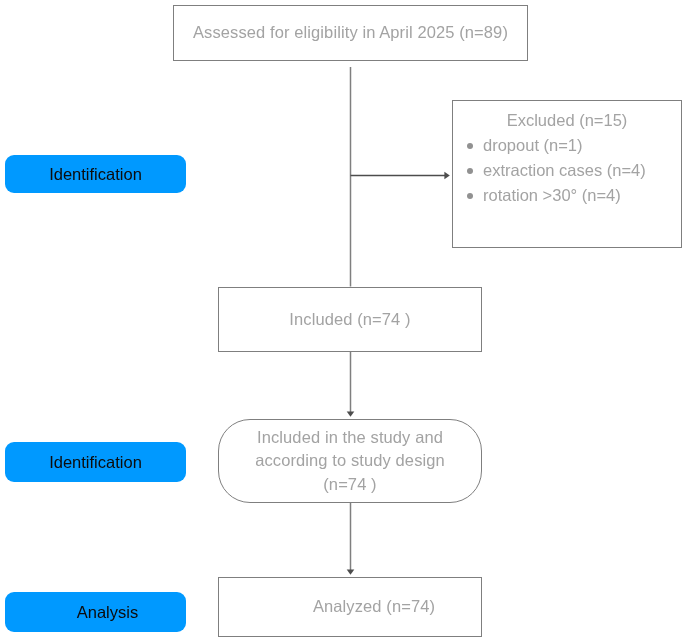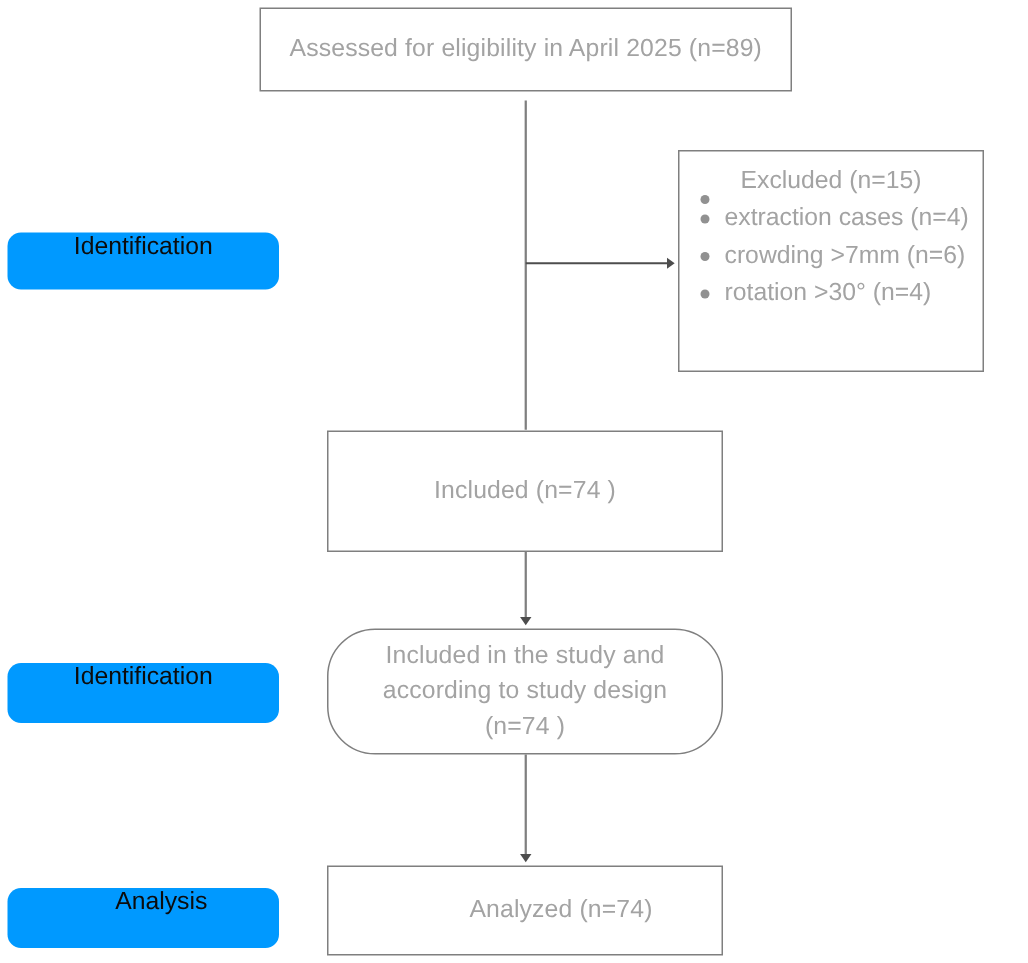--- a/index.html
+++ b/index.html
@@ -41,30 +41,30 @@
     letter-spacing: 0.1px;
   }
   .flow-box .box-text {
     display: block;
     width: 100%;
     padding: 0 8px;
     box-sizing: border-box;
   }
 
   #box-assessed { left: 173px; top: 5px;   width: 355px; height: 56px; }
-  #box-included  { left: 218px; top: 287px; width: 264px; height: 81px; }
+  #box-included  { left: 218px; top: 287px; width: 264px; height: 65px; }
   #box-study     { left: 218px; top: 419px; width: 264px; height: 84px; border-radius: 32px; }
   #box-analyzed  { left: 218px; top: 577px; width: 264px; height: 60px; padding-left: 48px; }
 
   
   #box-excluded {
     position: absolute;
     left: 452px;
     top: 100px;
-    width: 204px;
+    width: 230px;
     height: 148px;
     box-sizing: border-box;
     border: 1.4px solid #7f7f7f;
     background: #ffffff;
     color: #a3a3a3;
     font-size: 16.5px;
     padding: 8px 6px 6px 6px;
   }
   #excluded-title {
     text-align: center;
@@ -97,21 +97,21 @@
   .stage-badge {
     position: absolute;
     left: 5px;
     width: 181px;
     box-sizing: border-box;
     background: #0099ff;
     border-radius: 9px;
     color: #0c0c0c;
     font-size: 16.5px;
     display: flex;
-    align-items: flex-start;
+    align-items: center;
     justify-content: center;
     text-align: center;
   }
   #badge-identification-1 { top: 155px; height: 38px; }
   #badge-identification-2 { top: 442px; height: 40px; }
   #badge-analysis        { top: 592px; height: 40px; padding-left: 24px; }
 </style>
 </head>
 <body>
 
@@ -154,28 +154,25 @@
 
   <div class="flow-box" id="box-analyzed">
     <span class="box-text">Analyzed (n=74)</span>
   </div>
 
   <div id="box-excluded">
     <div id="excluded-title">Excluded (n=15)</div>
     <ul class="excluded-list">
       <li>
         <span class="bullet-dot"></span>
+        <span>dropout (n=1)</span>
       </li>
       <li>
         <span class="bullet-dot"></span>
         <span>extraction cases (n=4)</span>
-      </li>
-      <li>
-        <span class="bullet-dot"></span>
-        <span>crowding &gt;7mm (n=6)</span>
       </li>
       <li>
         <span class="bullet-dot"></span>
         <span>rotation &gt;30° (n=4)</span>
       </li>
     </ul>
   </div>
 
   <div class="stage-badge" id="badge-identification-1">
     <span>Identification</span>

